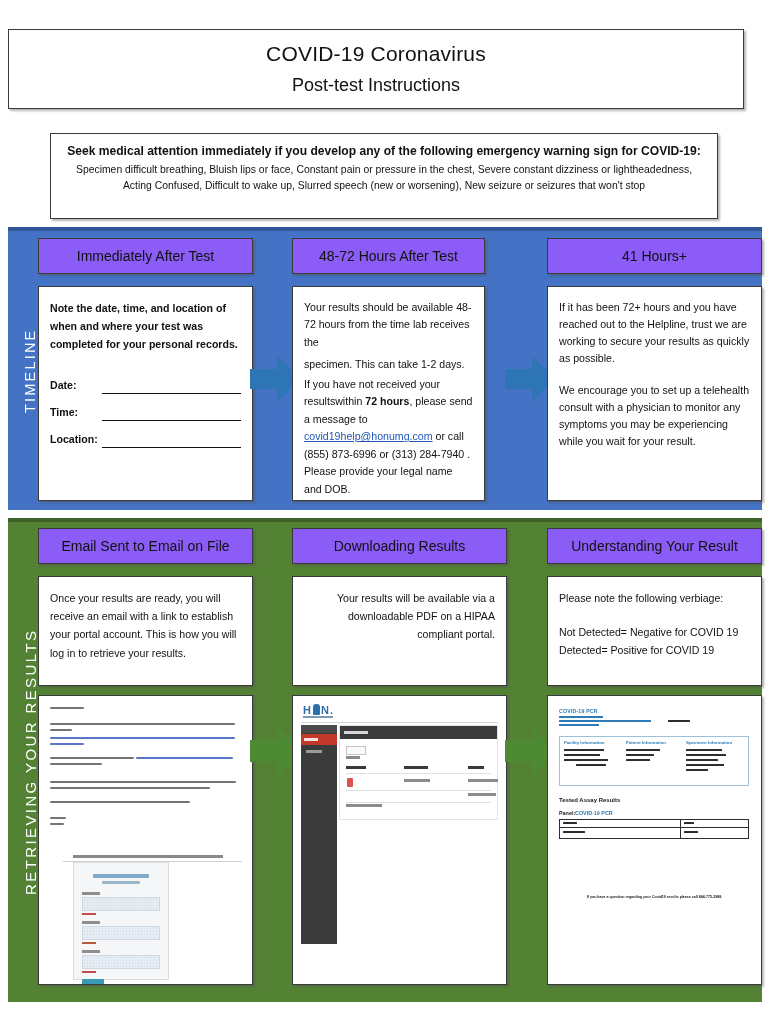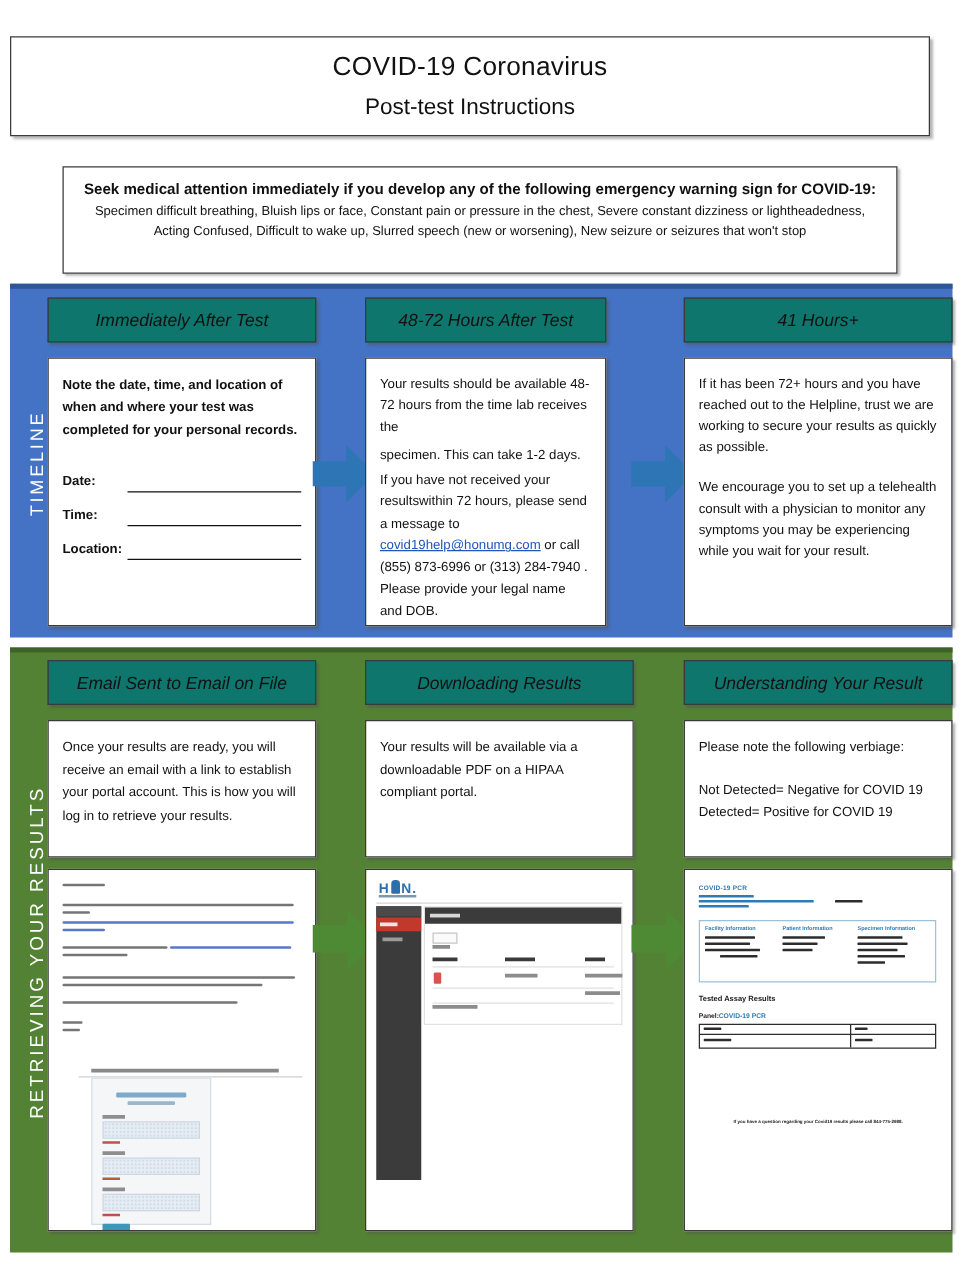--- a/index.html
+++ b/index.html
@@ -44,42 +44,42 @@
     display:flex;align-items:center;justify-content:center;
     color:#fff;font-size:14.5px;letter-spacing:2.2px;
     writing-mode:vertical-rl;transform:rotate(180deg);
     white-space:nowrap;
   }
   .band-green .band-label{font-size:15px;letter-spacing:2.4px;}
 
   
   .col{position:absolute;box-sizing:border-box;}
   .card-head{
-    border:1.4px solid #3a3a3a;background:#0f766e;
+    border:1.4px solid #3a3a3a;background:#8b5cf6;
     box-shadow:2px 2px 2px rgba(80,80,80,.45);
     height:36px;display:flex;align-items:center;justify-content:center;
-    font-size:14px;box-sizing:border-box;font-style:italic;
+    font-size:14px;box-sizing:border-box;
   }
   .card-body{
     border:1.4px solid #3a3a3a;background:#fff;
     box-shadow:2px 2px 2px rgba(80,80,80,.45);
     box-sizing:border-box;padding:12px 11px;
     font-size:10.6px;line-height:1.72;
   }
   .card-body p{margin:0 0 0 0;}
   .gap{height:12px;}
 
   
   .fields{margin-top:22px;}
   .field-row{display:flex;align-items:flex-end;margin-bottom:9px;font-size:10.6px;}
   .field-label{width:52px;flex:none;}
   .field-line{flex:1;border-bottom:1.2px solid #111;height:12px;}
 
   .mailto{color:#1f56b8;text-decoration:underline;}
-  .b{font-weight:normal;text-align:center;}
+  .b{font-weight:bold;text-align:center;}
 
   
   .arrow{position:absolute;}
   .arrow svg{display:block;}
 
   
   .shot{
     border:1.2px solid #3a3a3a;background:#fff;box-sizing:border-box;
     box-shadow:2px 2px 2px rgba(80,80,80,.4);
     overflow:hidden;position:relative;text-decoration:underline;
@@ -266,21 +266,21 @@
       </div>
     </div>
   </div>
 
   <div class="arrow" style="left:250px;top:728px;">
     <svg width="52" height="48" viewBox="0 0 52 48">
       <polygon points="0,12 28,12 28,0 52,24 28,48 28,34 0,34" fill="#4E8A33"></polygon>
     </svg>
   </div>
 
-  <div class="col" style="left:292px;top:528px;width:215px;">
+  <div class="col" style="left:292px;top:528px;width:215px;text-align:right;">
     <div class="card-head">Downloading Results</div>
     <div class="gap"></div>
     <div class="card-body" style="height:110px;">
       <p>Your results will be available via a downloadable PDF on a HIPAA compliant portal.</p>
     </div>
     <div class="gap" style="height:9px;"></div>
     <div class="shot" style="height:290px;">
       <div class="p-logo">H<span class="blob"></span>N.</div>
       <div class="p-logo-sub"></div>
       <div class="p-topline"></div>

